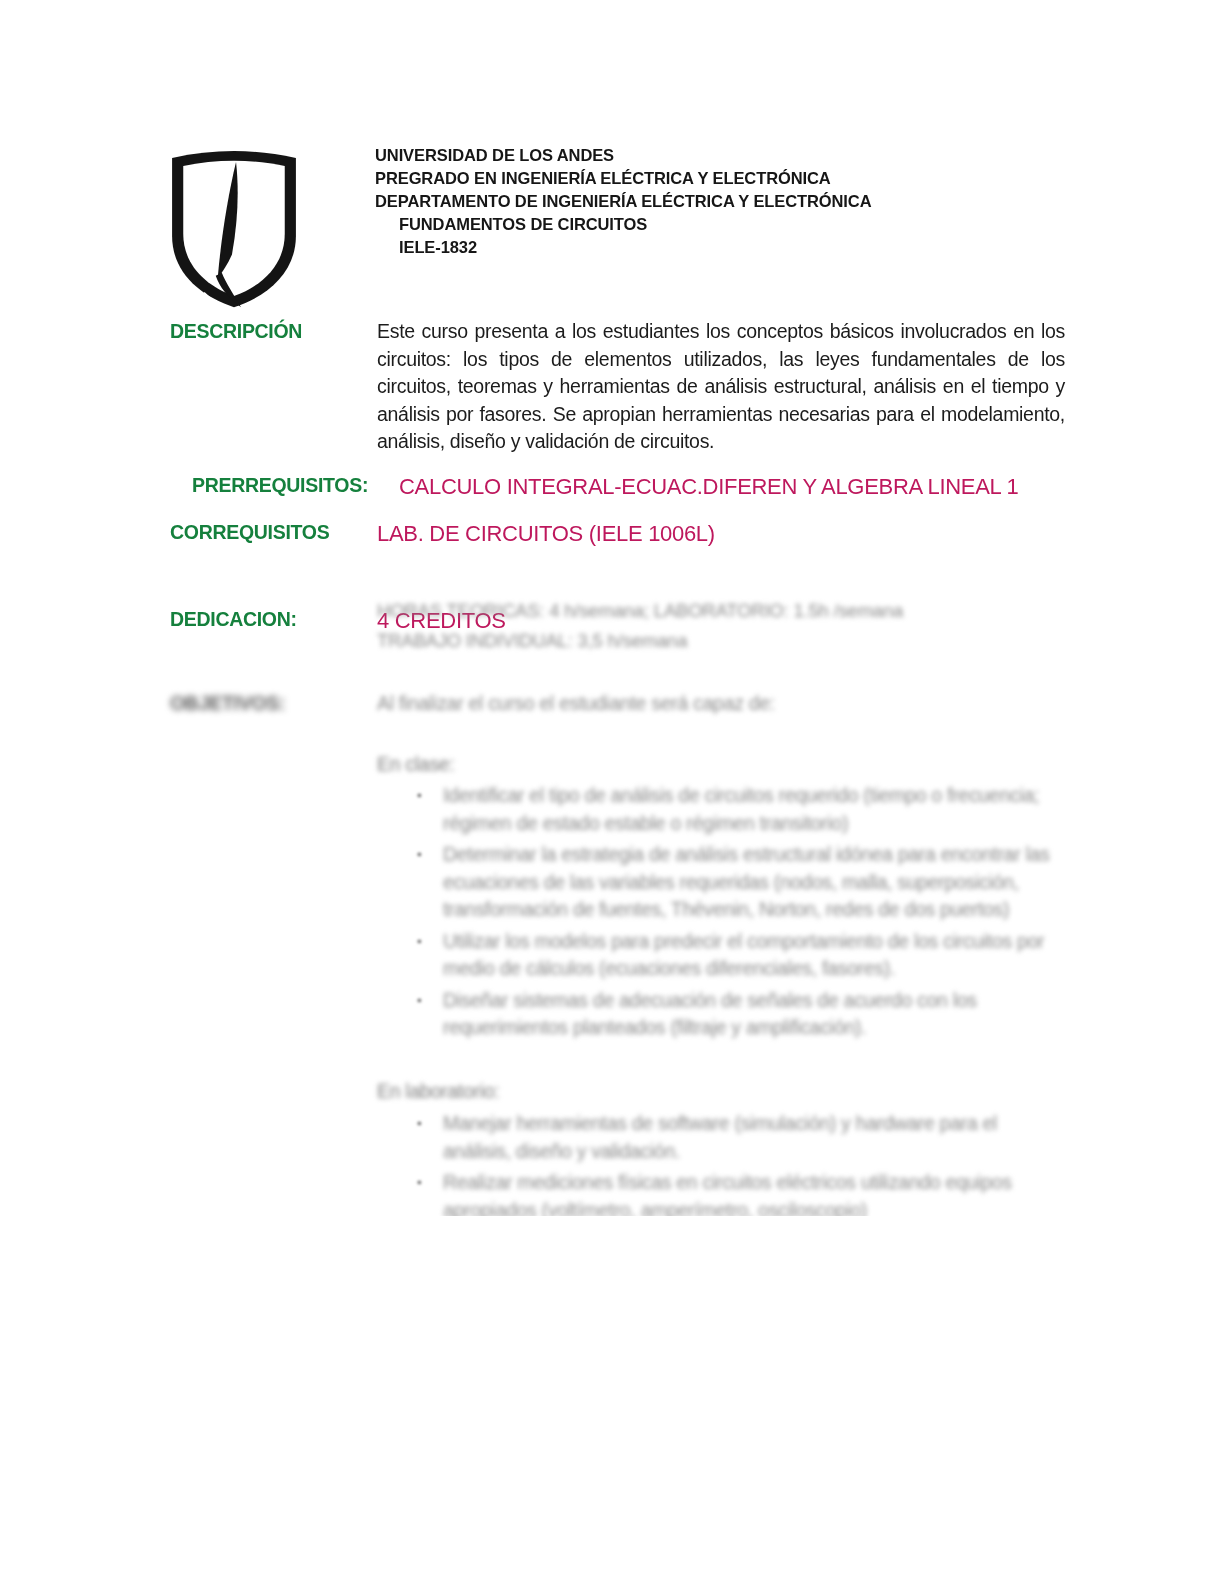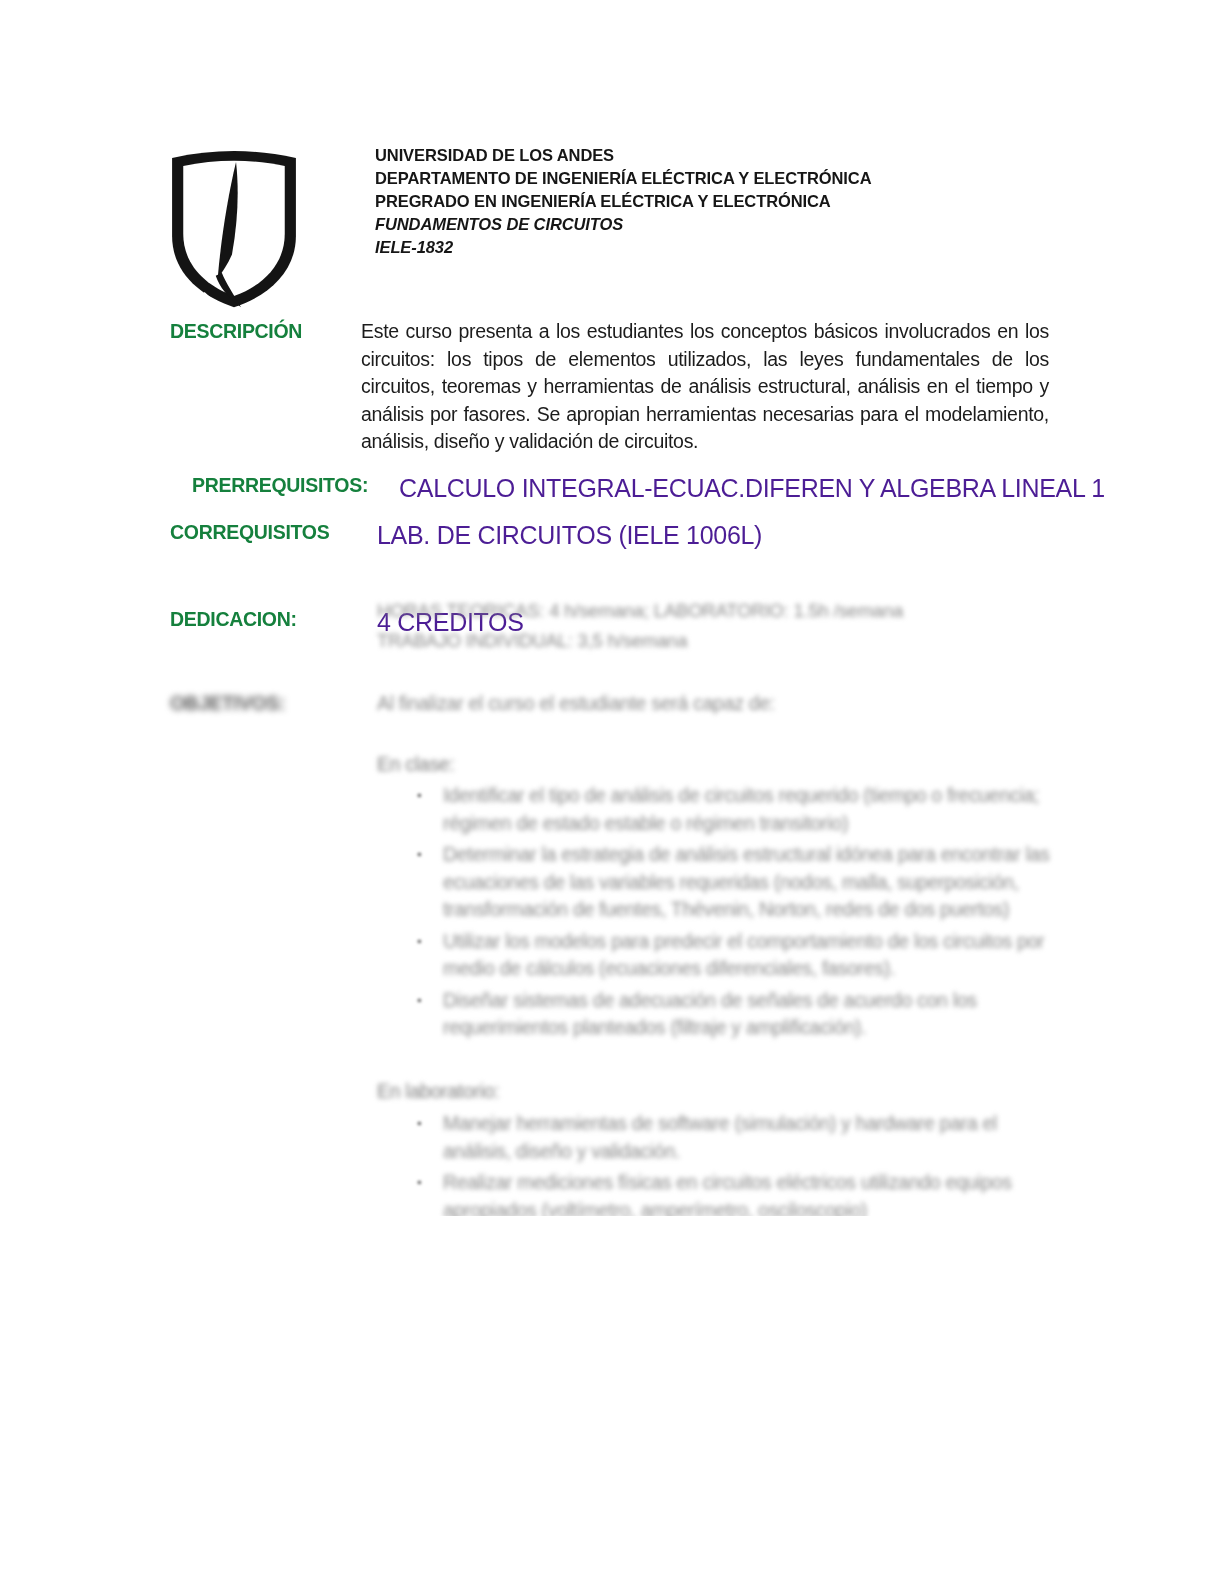--- a/index.html
+++ b/index.html
@@ -14,34 +14,34 @@
   .abs{position:absolute;}
 
   
   .logo{left:166px;top:146px;width:136px;height:164px;}
   .header-text{
     left:375px;top:144px;
     font-weight:bold;font-size:16.5px;line-height:23px;
     letter-spacing:-0.1px;color:#161616;white-space:nowrap;
   }
   .header-line{display:block;}
-  .header-line.italic{font-style:italic;}
+  .header-line.italic{margin-left:24px;}
 
   
   .label{
     left:170px;
     font-weight:bold;font-size:19.5px;letter-spacing:-0.3px;
     color:#15803d;white-space:nowrap;
   }
   .value{
     left:377px;
-    font-size:25px;letter-spacing:-0.3px;color:#4c1d95;white-space:nowrap;
+    font-size:22px;letter-spacing:-0.3px;color:#be185d;white-space:nowrap;
   }
   .para{
-    left:361px;top:318px;width:688px;
+    left:377px;top:318px;width:688px;
     font-size:19.5px;letter-spacing:-0.3px;line-height:27.5px;
     text-align:justify;color:#1c1c1c;
   }
 
   
   .y-descripcion{top:320px;}
   .y-prerrequisitos{top:474px;margin-left:22px;}
   .y-correquisitos{top:521px;}
   .y-dedicacion{top:568px;margin-top:40px;}
 
@@ -85,22 +85,22 @@
       <path d="M6,11 C48,2 86,2 128,11 L128,88 C128,123 101,147 67,158 C33,147 6,123 6,88 Z" fill="#141414"></path>
       <path d="M17,19 C49,12 85,12 117,19 L117,86 C117,116 95,137 67,147 C39,137 17,116 17,86 Z" fill="#ffffff"></path>
       <path d="M69,15 C61,48 54,92 51,129 C56,123 61,115 65,106 C71,73 72,42 69,15 Z" fill="#141414"></path>
       <path d="M49,127 C53,138 60,148 74,158 C67,146 59,134 55,124 Z" fill="#141414"></path>
       <path d="M38,143 C44,149 50,153 57,156 L51,163 C44,159 39,154 34,148 Z" fill="#ffffff"></path>
     </svg>
   </div>
 
   <div class="abs header-text">
     <span class="header-line">UNIVERSIDAD DE LOS ANDES</span>
+    <span class="header-line">PREGRADO EN INGENIERÍA ELÉCTRICA Y ELECTRÓNICA</span>
     <span class="header-line">DEPARTAMENTO DE INGENIERÍA ELÉCTRICA Y ELECTRÓNICA</span>
-    <span class="header-line">PREGRADO EN INGENIERÍA ELÉCTRICA Y ELECTRÓNICA</span>
     <span class="header-line italic">FUNDAMENTOS DE CIRCUITOS</span>
     <span class="header-line italic">IELE-1832</span>
   </div>
 
   <div class="abs label y-descripcion">DESCRIPCIÓN</div>
   <div class="abs para">Este curso presenta a los estudiantes los conceptos básicos involucrados en los circuitos: los tipos de elementos utilizados, las leyes fundamentales de los circuitos, teoremas y herramientas de análisis estructural, análisis en el tiempo y análisis por fasores. Se apropian herramientas necesarias para el modelamiento, análisis, diseño y validación de circuitos.</div>
 
   <div class="abs label y-prerrequisitos">PRERREQUISITOS:</div>
   <div class="abs value y-prerrequisitos">CALCULO INTEGRAL-ECUAC.DIFEREN Y ALGEBRA LINEAL 1</div>
 

